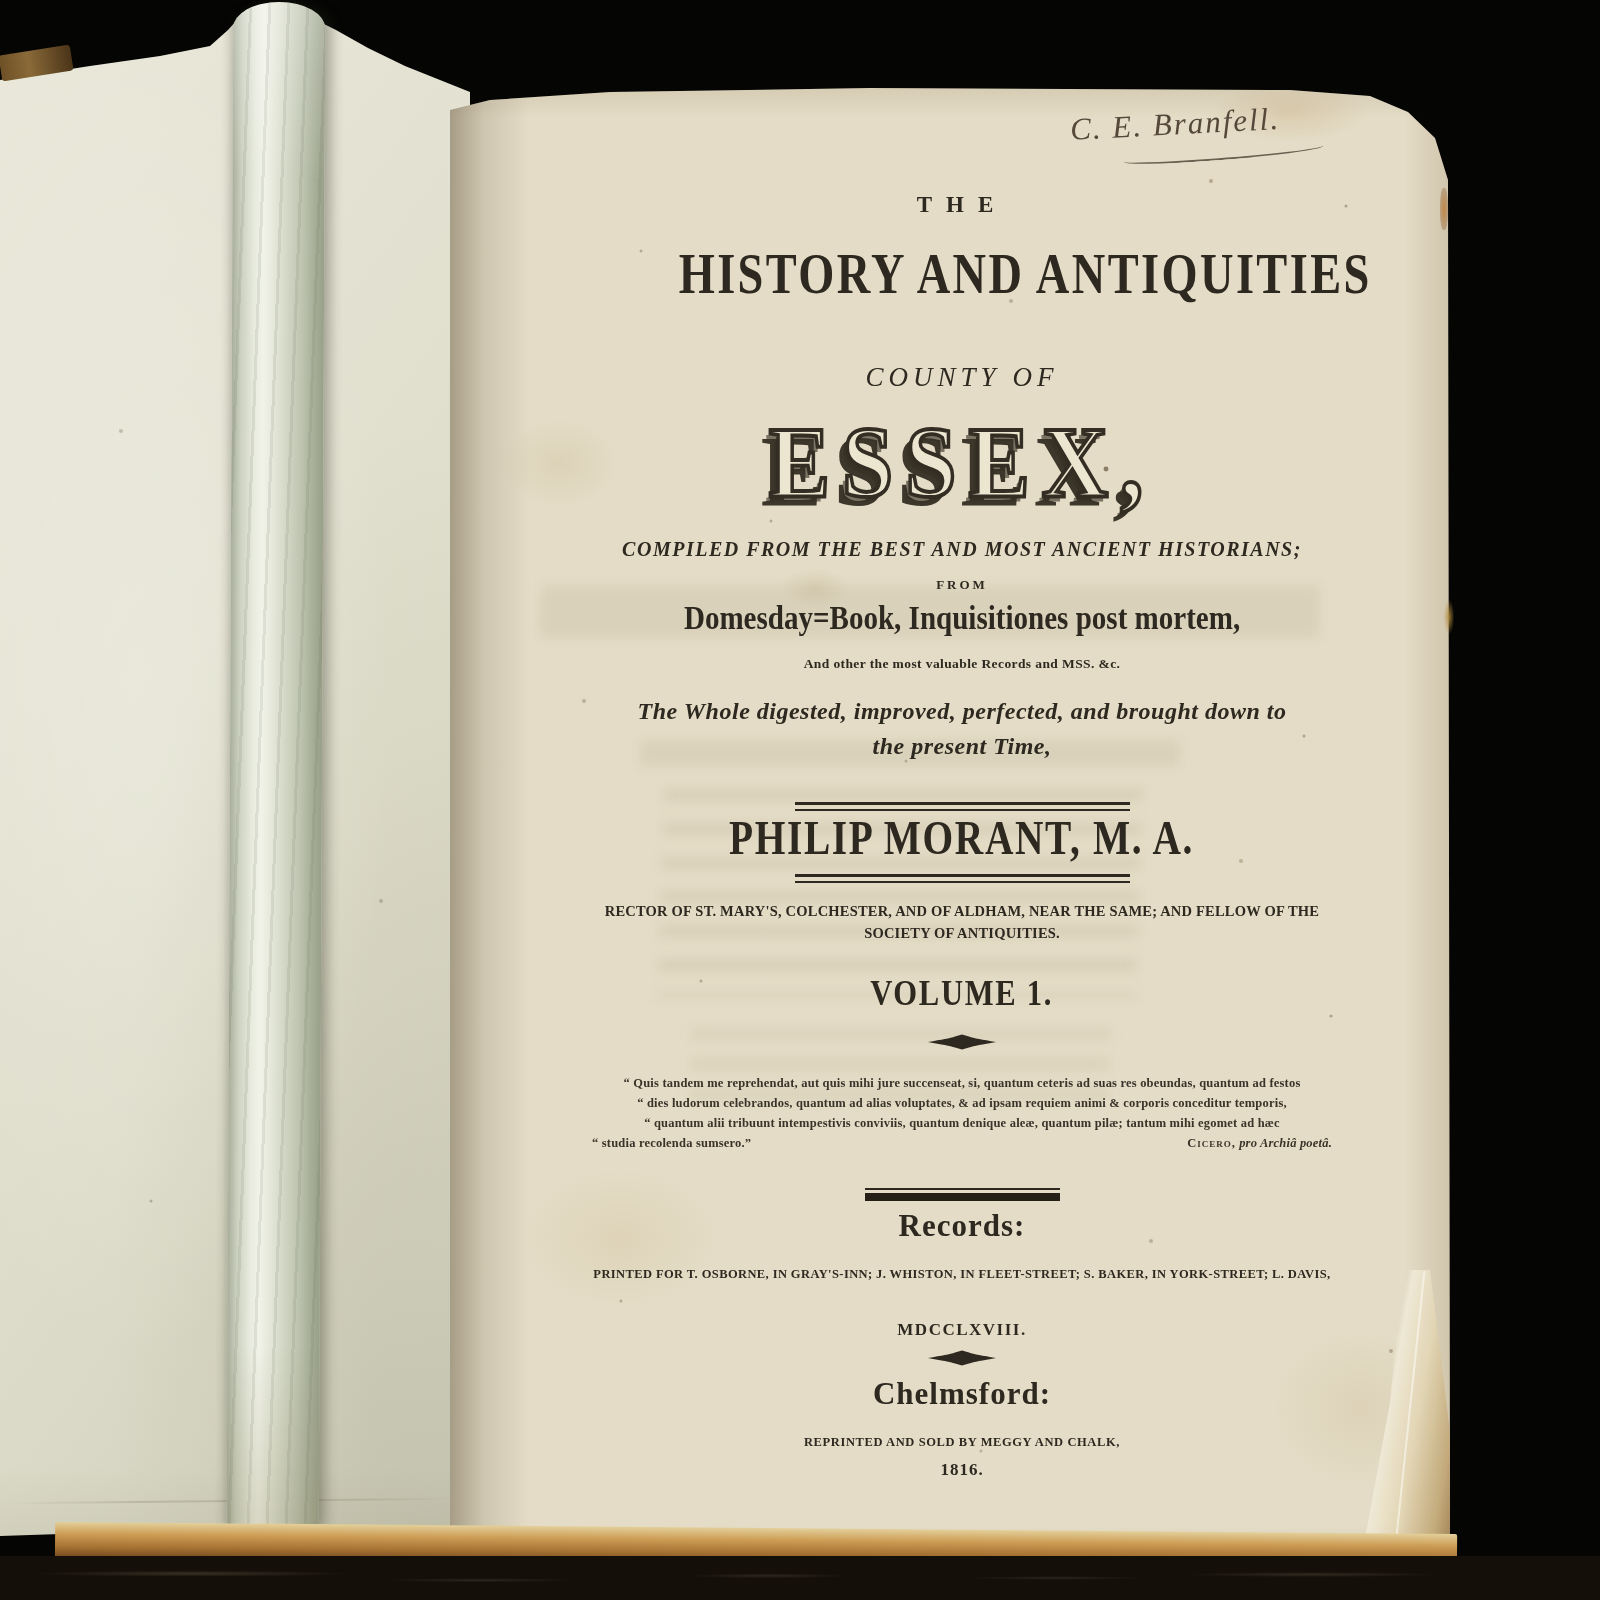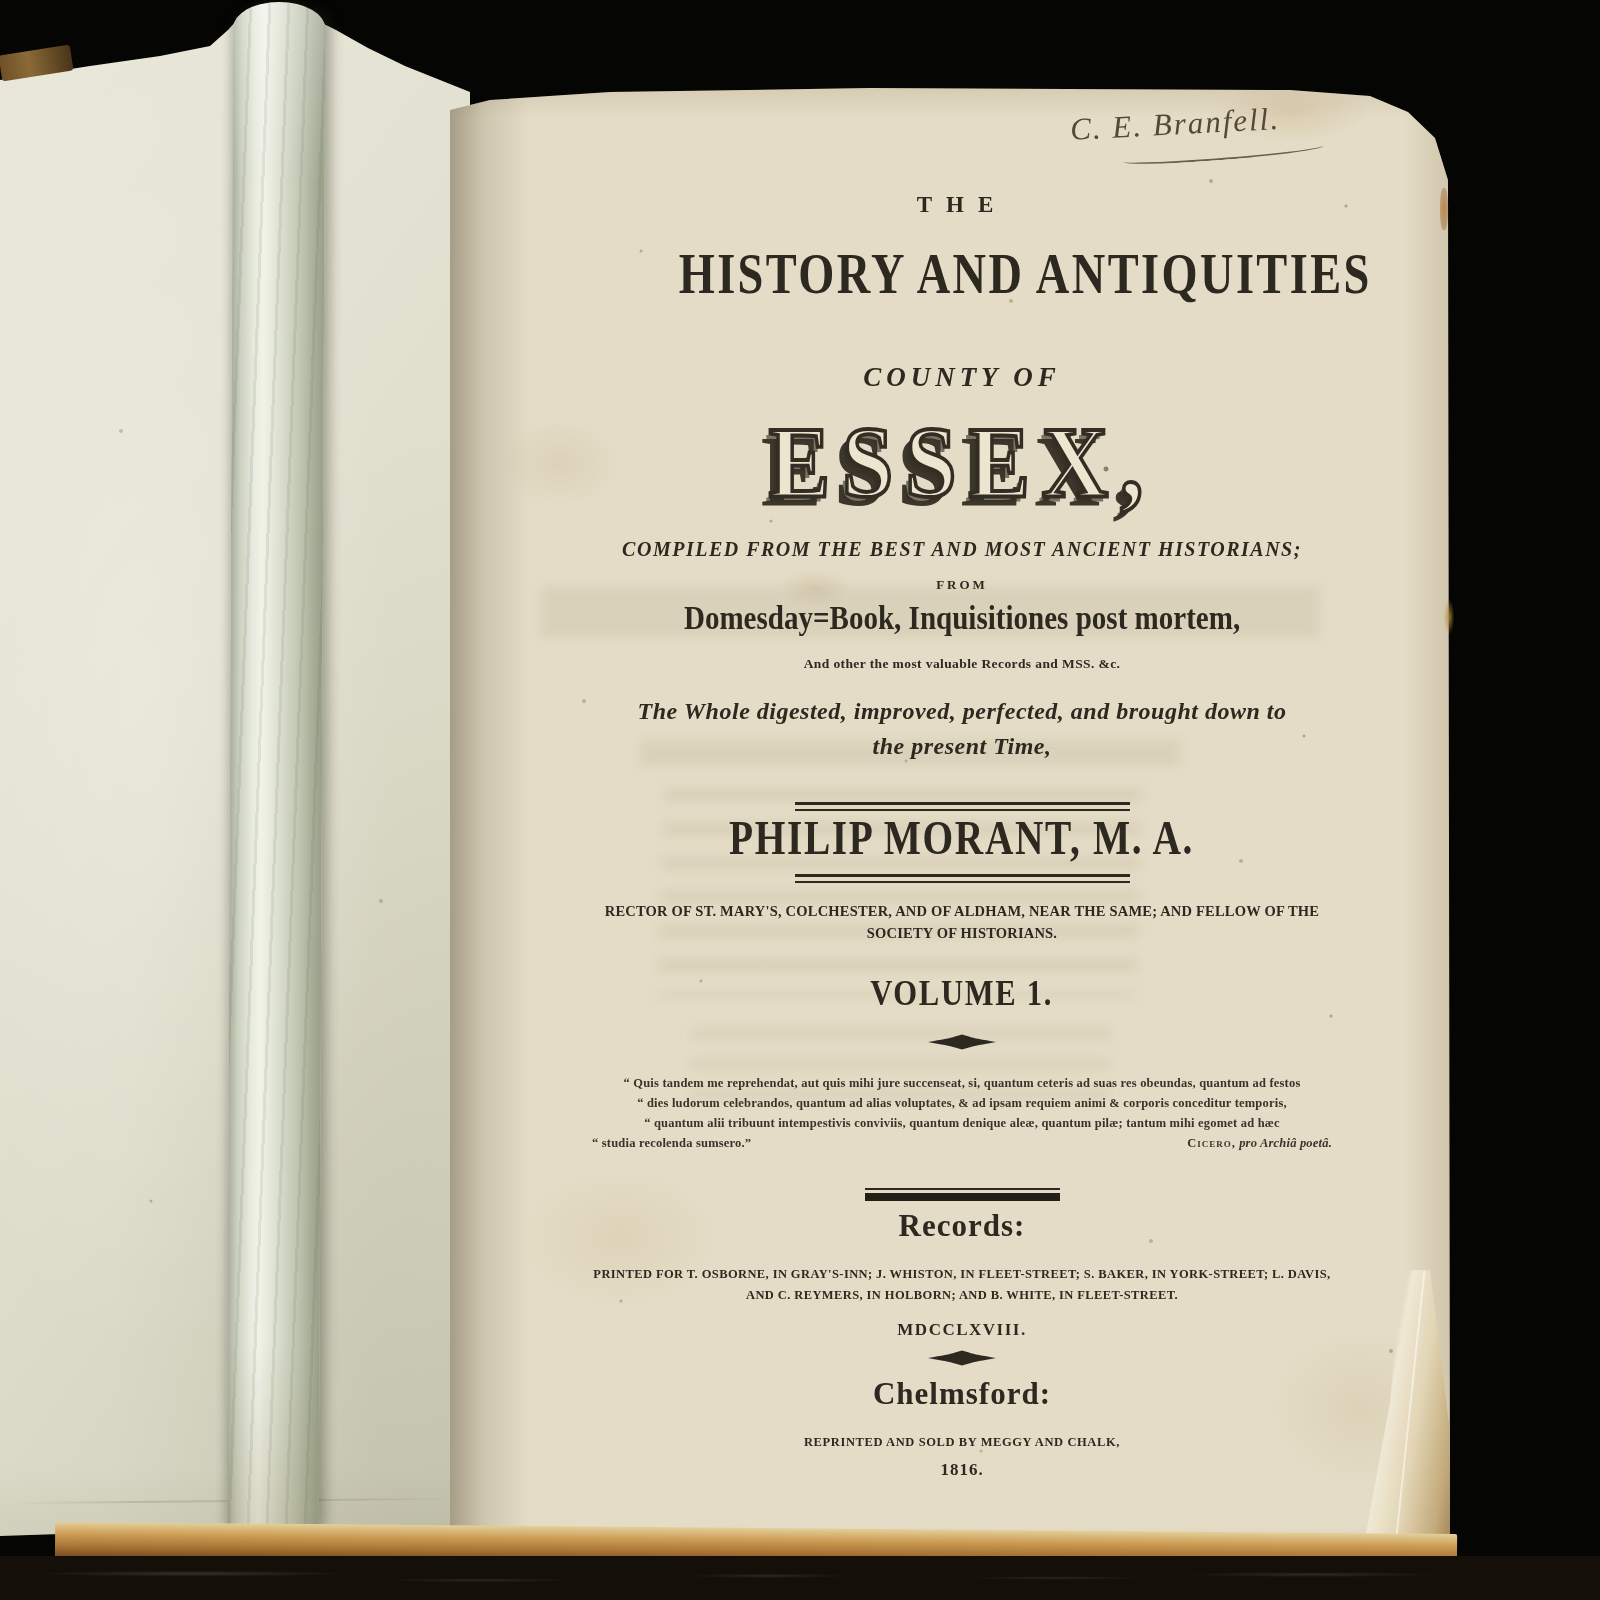--- a/index.html
+++ b/index.html
@@ -59,21 +59,21 @@
 
   
   .tp-content{position:absolute;left:105px;top:0;width:740px;height:1477px;margin-left:37px;}
   .tp-content > div{position:absolute;width:100%;text-align:center;}
   .sx{display:inline-block;transform-origin:50% 50%;}
 
   .t-the{top:104px;font-size:23px;font-weight:700;letter-spacing:14px;}
   .t-main{top:152px;font-size:58px;font-weight:700;white-space:nowrap;}
   .t-main .sx{transform:scaleX(.80);letter-spacing:3px;}
   .t-ofthe{top:240px;font-size:14px;font-weight:700;letter-spacing:5px;}
-  .t-county{top:274px;font-size:27px;font-weight:700;font-style:italic;letter-spacing:5px;}
+  .t-county{top:274px;font-size:27px;font-weight:400;font-style:italic;letter-spacing:5px;}
   .t-essex{top:322px;font-size:92px;font-weight:700;white-space:nowrap;}
   .t-essex .sx{transform:scaleY(1.10);letter-spacing:12px;color:#ece5d0;
      -webkit-text-stroke:3.5px #34]2d23;-webkit-text-stroke:3.5px #342d23;
      text-shadow:-8px 8px 0 rgba(52,45,35,.95),-4px 4px 0 rgba(52,45,35,.6);}
   .t-compiled{top:450px;font-size:20px;font-weight:700;font-style:italic;letter-spacing:1.5px;white-space:nowrap;}
   .t-from{top:489px;font-size:13px;font-weight:700;letter-spacing:3px;}
   .t-sources{top:512px;font-size:33px;font-weight:700;white-space:nowrap;}
   .t-sources .sx{transform:scaleX(.88);}
   .t-records{top:568px;font-size:13.5px;font-weight:700;letter-spacing:.4px;}
   .t-digested{top:606px;font-size:24px;font-weight:700;font-style:italic;line-height:35px;letter-spacing:.5px;}
@@ -183,21 +183,21 @@
           <div class="bar"></div>
           <div class="bar"></div>
         </div>
       <div class="t-author"><span class="sx">PHILIP MORANT, M. A.</span></div>
       <div class="rule-double below">
           <div class="bar"></div>
           <div class="bar"></div>
         </div>
       <div class="t-rector">
         <div>RECTOR OF ST. MARY'S, COLCHESTER, AND OF ALDHAM, NEAR THE SAME; AND FELLOW OF THE</div>
-        <div>SOCIETY OF HISTORIANS.</div>
+        <div>SOCIETY OF ANTIQUITIES.</div>
       </div>
       <div class="t-volume"><span class="sx">VOLUME 1.</span></div>
       <div class="orn">
         <svg width="68" height="16" viewBox="0 0 68 16">
             <path d="M0,8 C14,5.2 22,4.4 27,2.4 L34,0.5 L41,2.4 C46,4.4 54,5.2 68,8 C54,10.8 46,11.6 41,13.6 L34,15.5 L27,13.6 C22,11.6 14,10.8 0,8 Z" fill="#2e2920"></path>
           </svg>
       </div>
       <div class="t-quote">
         <div class="qline">“ Quis tandem me reprehendat, aut quis mihi jure succenseat, si, quantum ceteris ad suas res obeundas, quantum ad festos</div>
         <div class="qline">“ dies ludorum celebrandos, quantum ad alias voluptates, &amp; ad ipsam requiem animi &amp; corporis conceditur temporis,</div>
@@ -207,21 +207,20 @@
           <span><span class="cicero">Cicero,</span> <span class="work">pro Archiâ poetâ.</span></span>
         </div>
       </div>
       <div class="rule-tt">
           <div class="thin"></div>
           <div class="thick"></div>
         </div>
       <div class="t-london">Records:</div>
       <div class="t-imprint">
         <div>PRINTED FOR T. OSBORNE, IN GRAY'S-INN; J. WHISTON, IN FLEET-STREET; S. BAKER, IN YORK-STREET; L. DAVIS,</div>
-        <div>AND C. REYMERS, IN HOLBORN; AND B. WHITE, IN FLEET-STREET.</div>
       </div>
       <div class="t-roman">MDCCLXVIII.</div>
       <div class="orn orn2">
         <svg width="68" height="16" viewBox="0 0 68 16">
             <path d="M0,8 C14,5.2 22,4.4 27,2.4 L34,0.5 L41,2.4 C46,4.4 54,5.2 68,8 C54,10.8 46,11.6 41,13.6 L34,15.5 L27,13.6 C22,11.6 14,10.8 0,8 Z" fill="#2e2920"></path>
           </svg>
       </div>
       <div class="t-chelmsford">Chelmsford:</div>
       <div class="t-reprinted">REPRINTED AND SOLD BY MEGGY AND CHALK,</div>
       <div class="t-1816">1816.</div>

